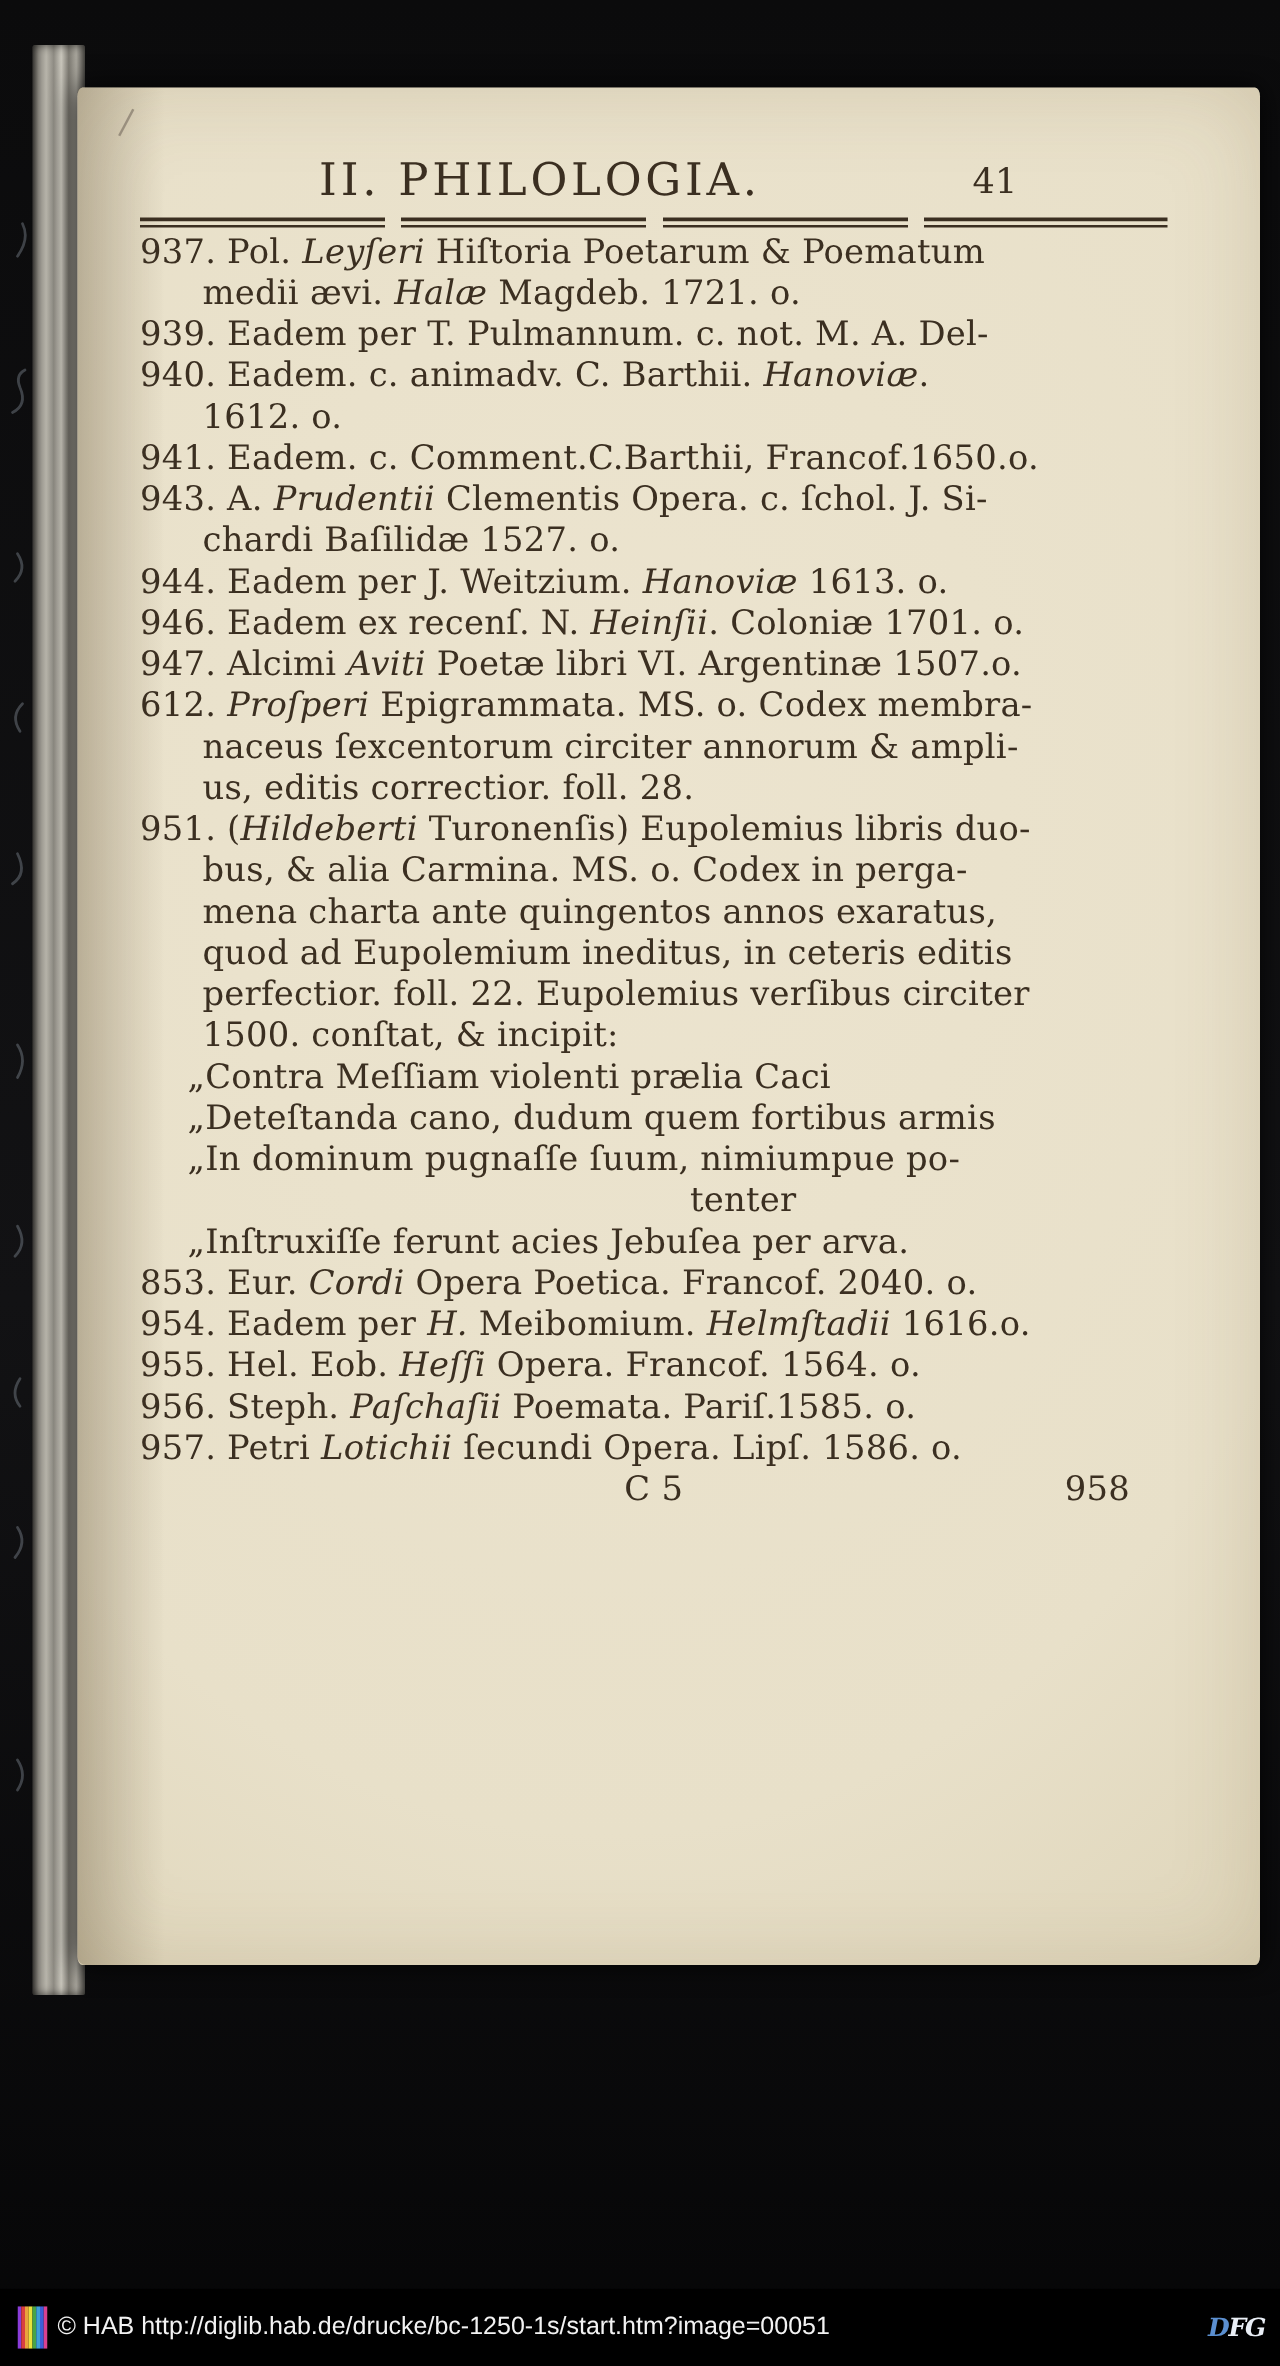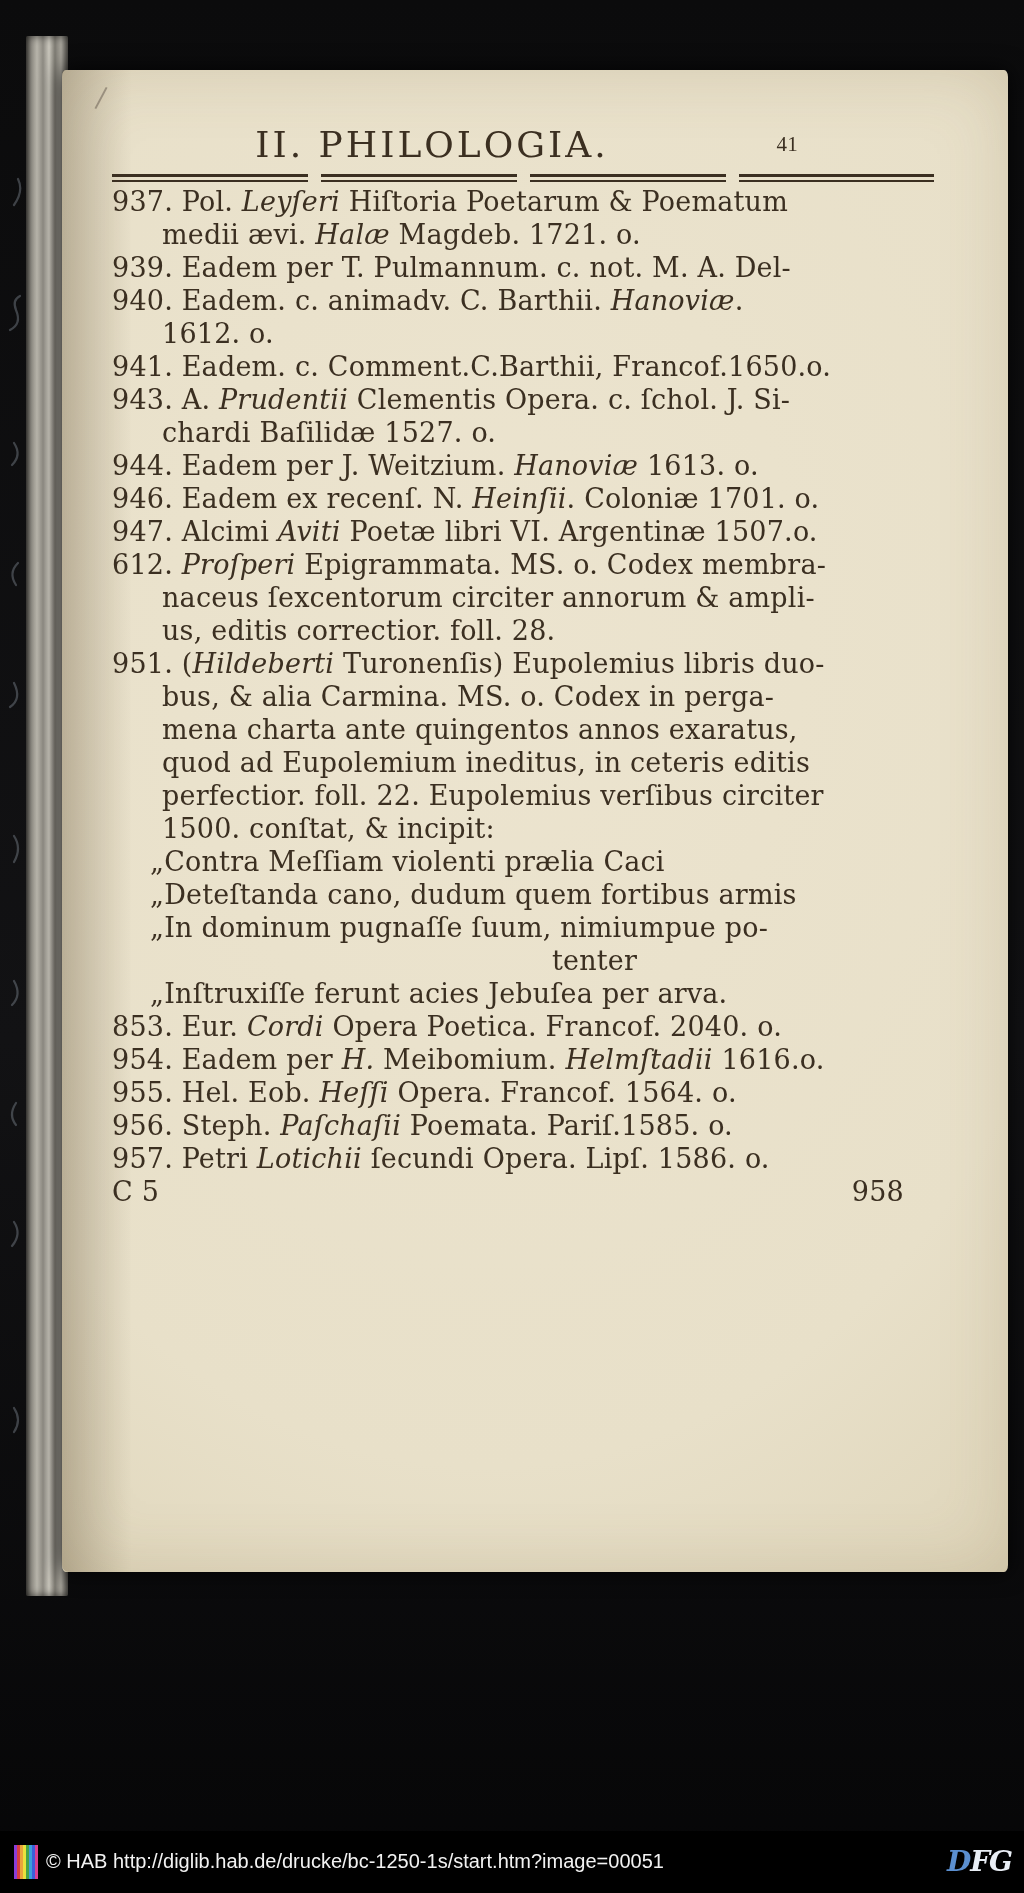--- a/index.html
+++ b/index.html
@@ -38,55 +38,55 @@
   }
   .content {
     position:absolute; left:50px; top:58px; width:822px;
     color:#3b2f21; font-size:27px; line-height:33px; letter-spacing:.2px;
   }
   .header { position:relative; height:42px; }
   .title {
     position:absolute; left:0; width:640px; text-align:center;
     font-size:36px; letter-spacing:3px;
   }
-  .pagenum { position:absolute; right:136px; top:0; font-size:21px;font-family:Liberation Serif, serif; }
+  .pagenum { position:absolute; right:120px; top:0; font-size:28px; }
   .rules { margin-top:4px; }
   .rule {
     height:3px; margin-bottom:3px;
     background:repeating-linear-gradient(90deg,#3b2f21 0 196px, transparent 196px 209px);
   }
   .rule.thin { height:2px; }
   .entries { margin-top:0; }
   .entries p { margin:0; }
   p.entry  { padding-left:50px; text-indent:-50px; }
   p.quote  { padding-left:38px; }
   p.center { padding-left:440px; }
   .it { font-style:italic; }
   .sigline { position:relative; height:33px; }
-  .sig   { position:absolute; left:0; right:0; text-align:left; }
+  .sig   { position:absolute; left:0; right:0; text-align:center; }
   .catch { position:absolute; right:30px; }
   
   .footer {
     position:absolute; left:0; bottom:0; width:1024px; height:62px; z-index:3;
     background:#000;
   }
   .colorbar {
     position:absolute; left:14px; top:14px; width:24px; height:34px;
     display:flex; overflow:hidden;
   }
   .colorbar i { flex:1 0 auto; display:block; }
   .credit {
     position:absolute; left:46px; top:19px;
     font-family:"Liberation Sans", sans-serif; font-size:20px; color:#f2f2f2;
     white-space:nowrap;
   }
   .dfg {
     position:absolute; right:12px; top:12px;
     font-family:"DejaVu Serif", serif; font-weight:bold; font-style:italic;
-    font-size:28px; line-height:38px; letter-spacing:-1px;margin-left:16px;
+    font-size:20px; line-height:38px; letter-spacing:-1px;margin-left:16px;
   }
   .dfg .d  { color:#5b8fd0; }
   .dfg .fg { color:#e9eef5; }
 </style>
 </head>
 <body>
 
 <div class="stage">
 
   <div class="edge-stack"></div>

